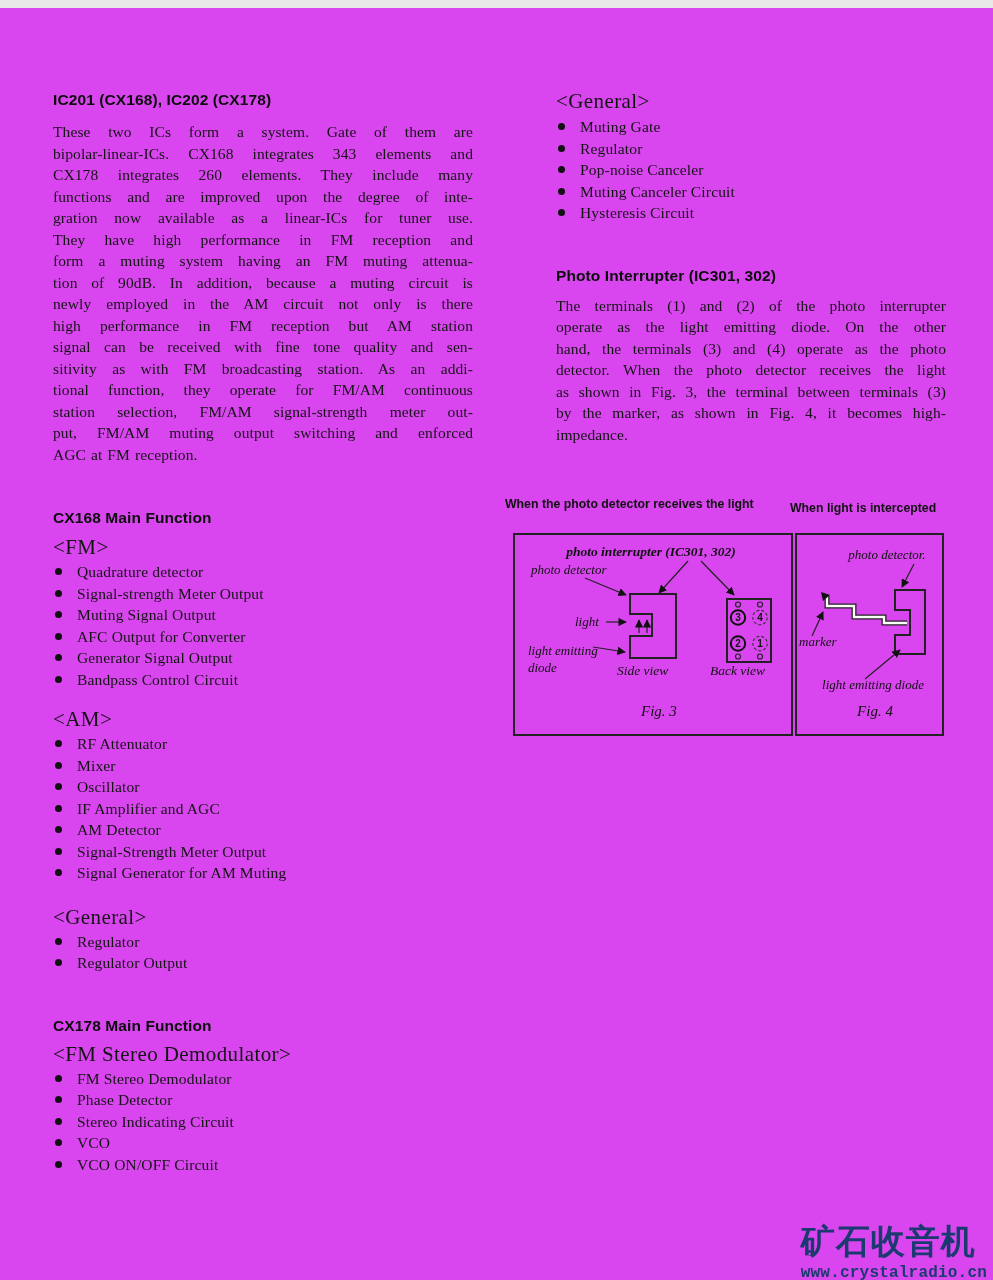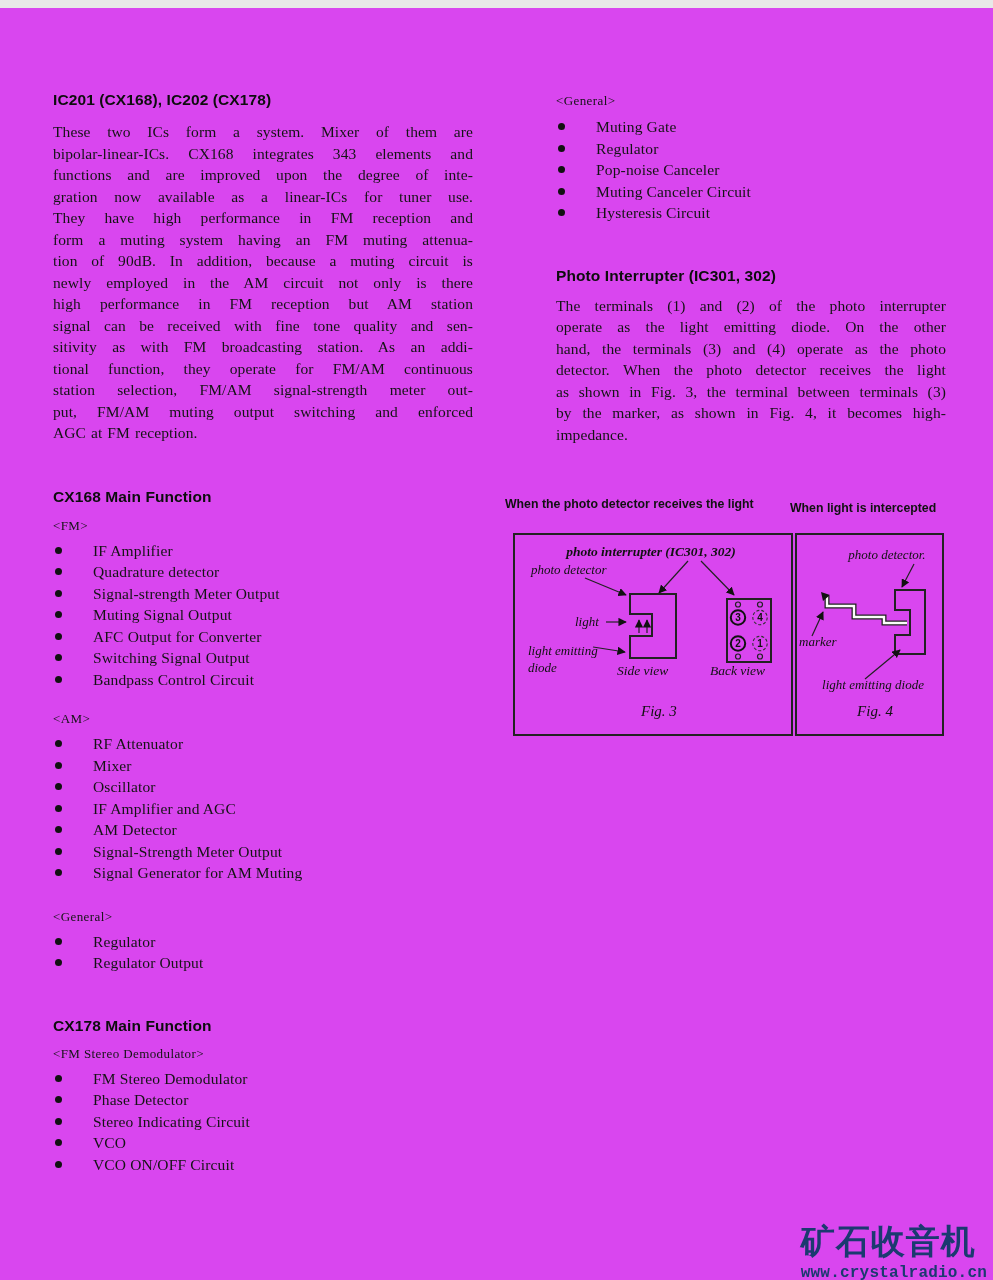--- a/index.html
+++ b/index.html
@@ -12,30 +12,30 @@
   .col { position:absolute; }
   #left-col  { left:53px;  top:82px; width:420px; }
   #right-col { left:556px; top:82px; width:390px; }
 
   .h-sans {
     font-family:"Liberation Sans", sans-serif;
     font-weight:bold; font-size:15.5px; line-height:19px; color:#0d0d0d;
     letter-spacing:0.1px;
   }
   .group-label {
-    font-size:13px; line-height:22px; letter-spacing:0.4px; color:#141414;
+    font-size:21px; line-height:22px; letter-spacing:0.4px; color:#141414;
   }
   .tlines .tline {
     font-size:15.5px; line-height:21.5px;
     text-align:justify; text-align-last:justify;
     letter-spacing:0.1px; word-spacing:1px;
   }
   .tlines .tline:last-child { text-align-last:left; }
 
-  .bullet-row { display:flex; line-height:21.5px;gap:16px; }
+  .bullet-row { display:flex; line-height:21.5px; }
   .dot {
     width:7px; height:7px; border-radius:50%; background:#111;
     display:inline-block; flex:none; margin:7px 15px 0 2px;
   }
   .li-text { font-size:15.5px; letter-spacing:0.15px; }
 
   
   #figure-block { position:absolute; left:505px; top:489px; width:440px; }
   .fig-captions { position:relative; height:16px;
     font-family:"Liberation Sans", sans-serif; font-weight:bold;
@@ -61,22 +61,23 @@
 </style>
 </head>
 <body>
 
 <div id="page">
 
   <div id="left-col" class="col">
     <div class="h-sans" style="margin-bottom:12px">IC201 (CX168), IC202 (CX178)</div>
 
     <div class="tlines">
-        <div class="tline">These two ICs form a system. Mixer of them are</div>
+        <div class="tline">These two ICs form a system. Gate of them are</div>
         <div class="tline">bipolar-linear-ICs. CX168 integrates 343 elements and</div>
+        <div class="tline">CX178 integrates 260 elements. They include many</div>
         <div class="tline">functions and are improved upon the degree of inte-</div>
         <div class="tline">gration now available as a linear-ICs for tuner use.</div>
         <div class="tline">They have high performance in FM reception and</div>
         <div class="tline">form a muting system having an FM muting attenua-</div>
         <div class="tline">tion of 90dB. In addition, because a muting circuit is</div>
         <div class="tline">newly employed in the AM circuit not only is there</div>
         <div class="tline">high performance in FM reception but AM station</div>
         <div class="tline">signal can be received with fine tone quality and sen-</div>
         <div class="tline">sitivity as with FM broadcasting station. As an addi-</div>
         <div class="tline">tional function, they operate for FM/AM continuous</div>
@@ -84,41 +85,37 @@
         <div class="tline">put, FM/AM muting output switching and enforced</div>
         <div class="tline">AGC at FM reception.</div>
       </div>
 
     <div class="h-sans" style="margin-top:43px; margin-bottom:9px">CX168 Main Function</div>
 
     <div class="group-label">&lt;FM&gt;</div>
     <div style="margin-top:3px">
         <div class="bullet-row">
           <span class="dot"></span>
-          <span class="li-text">IF Amplifier</span>
-        </div>
-        <div class="bullet-row">
-          <span class="dot"></span>
           <span class="li-text">Quadrature detector</span>
         </div>
         <div class="bullet-row">
           <span class="dot"></span>
           <span class="li-text">Signal-strength Meter Output</span>
         </div>
         <div class="bullet-row">
           <span class="dot"></span>
           <span class="li-text">Muting Signal Output</span>
         </div>
         <div class="bullet-row">
           <span class="dot"></span>
           <span class="li-text">AFC Output for Converter</span>
         </div>
         <div class="bullet-row">
           <span class="dot"></span>
-          <span class="li-text">Switching Signal Output</span>
+          <span class="li-text">Generator Signal Output</span>
         </div>
         <div class="bullet-row">
           <span class="dot"></span>
           <span class="li-text">Bandpass Control Circuit</span>
         </div>
       </div>
 
     <div class="group-label" style="margin-top:18px">&lt;AM&gt;</div>
     <div style="margin-top:3px">
         <div class="bullet-row">

